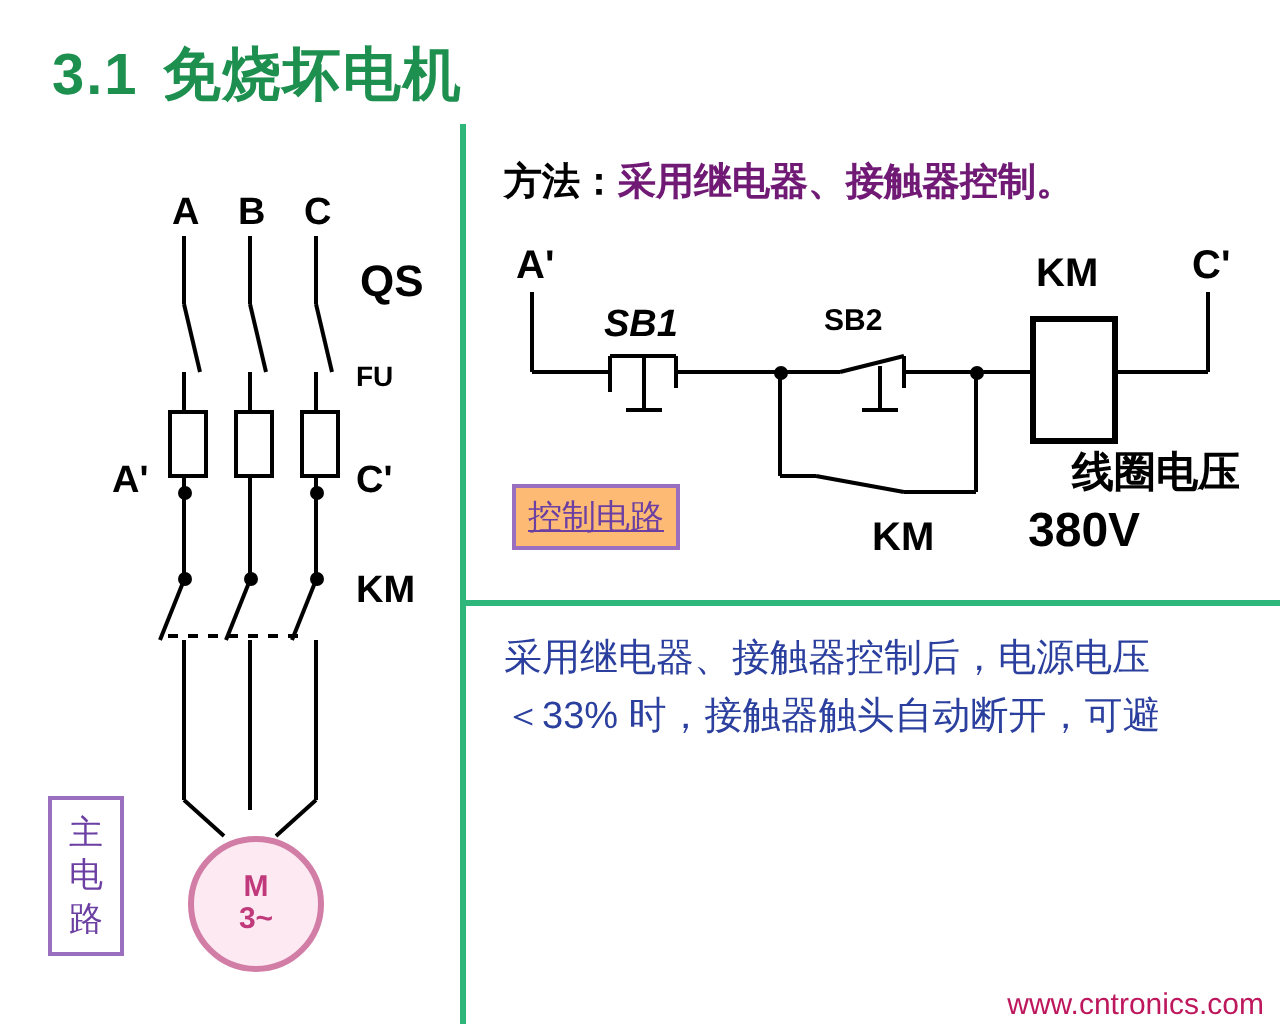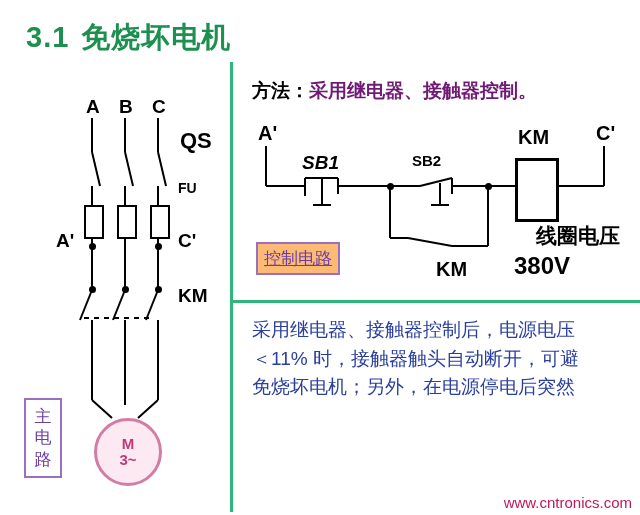--- a/index.html
+++ b/index.html
@@ -256,19 +256,18 @@
     </svg>
 
     <div class="dot" style="left:387px; top:183px;"></div>
     <div class="dot" style="left:485px; top:183px;"></div>
 
     <div class="coilbox" style="left:515px; top:158px; width:38px; height:58px;"></div>
   </div>
 
   <div class="para" style="left:252px; top:316px;">
     <div>采用继电器、接触器控制后，电源电压</div>
-    <div>＜11%  时，接触器触头自动断开，可避</div>
-    <div>免烧坏电机；另外，在电源停电后突然</div>
+    <div>＜33%  时，接触器触头自动断开，可避</div>
   </div>
 
   <div class="wm">www.cntronics.com</div>
 
 </div>
 
 </body></html>

